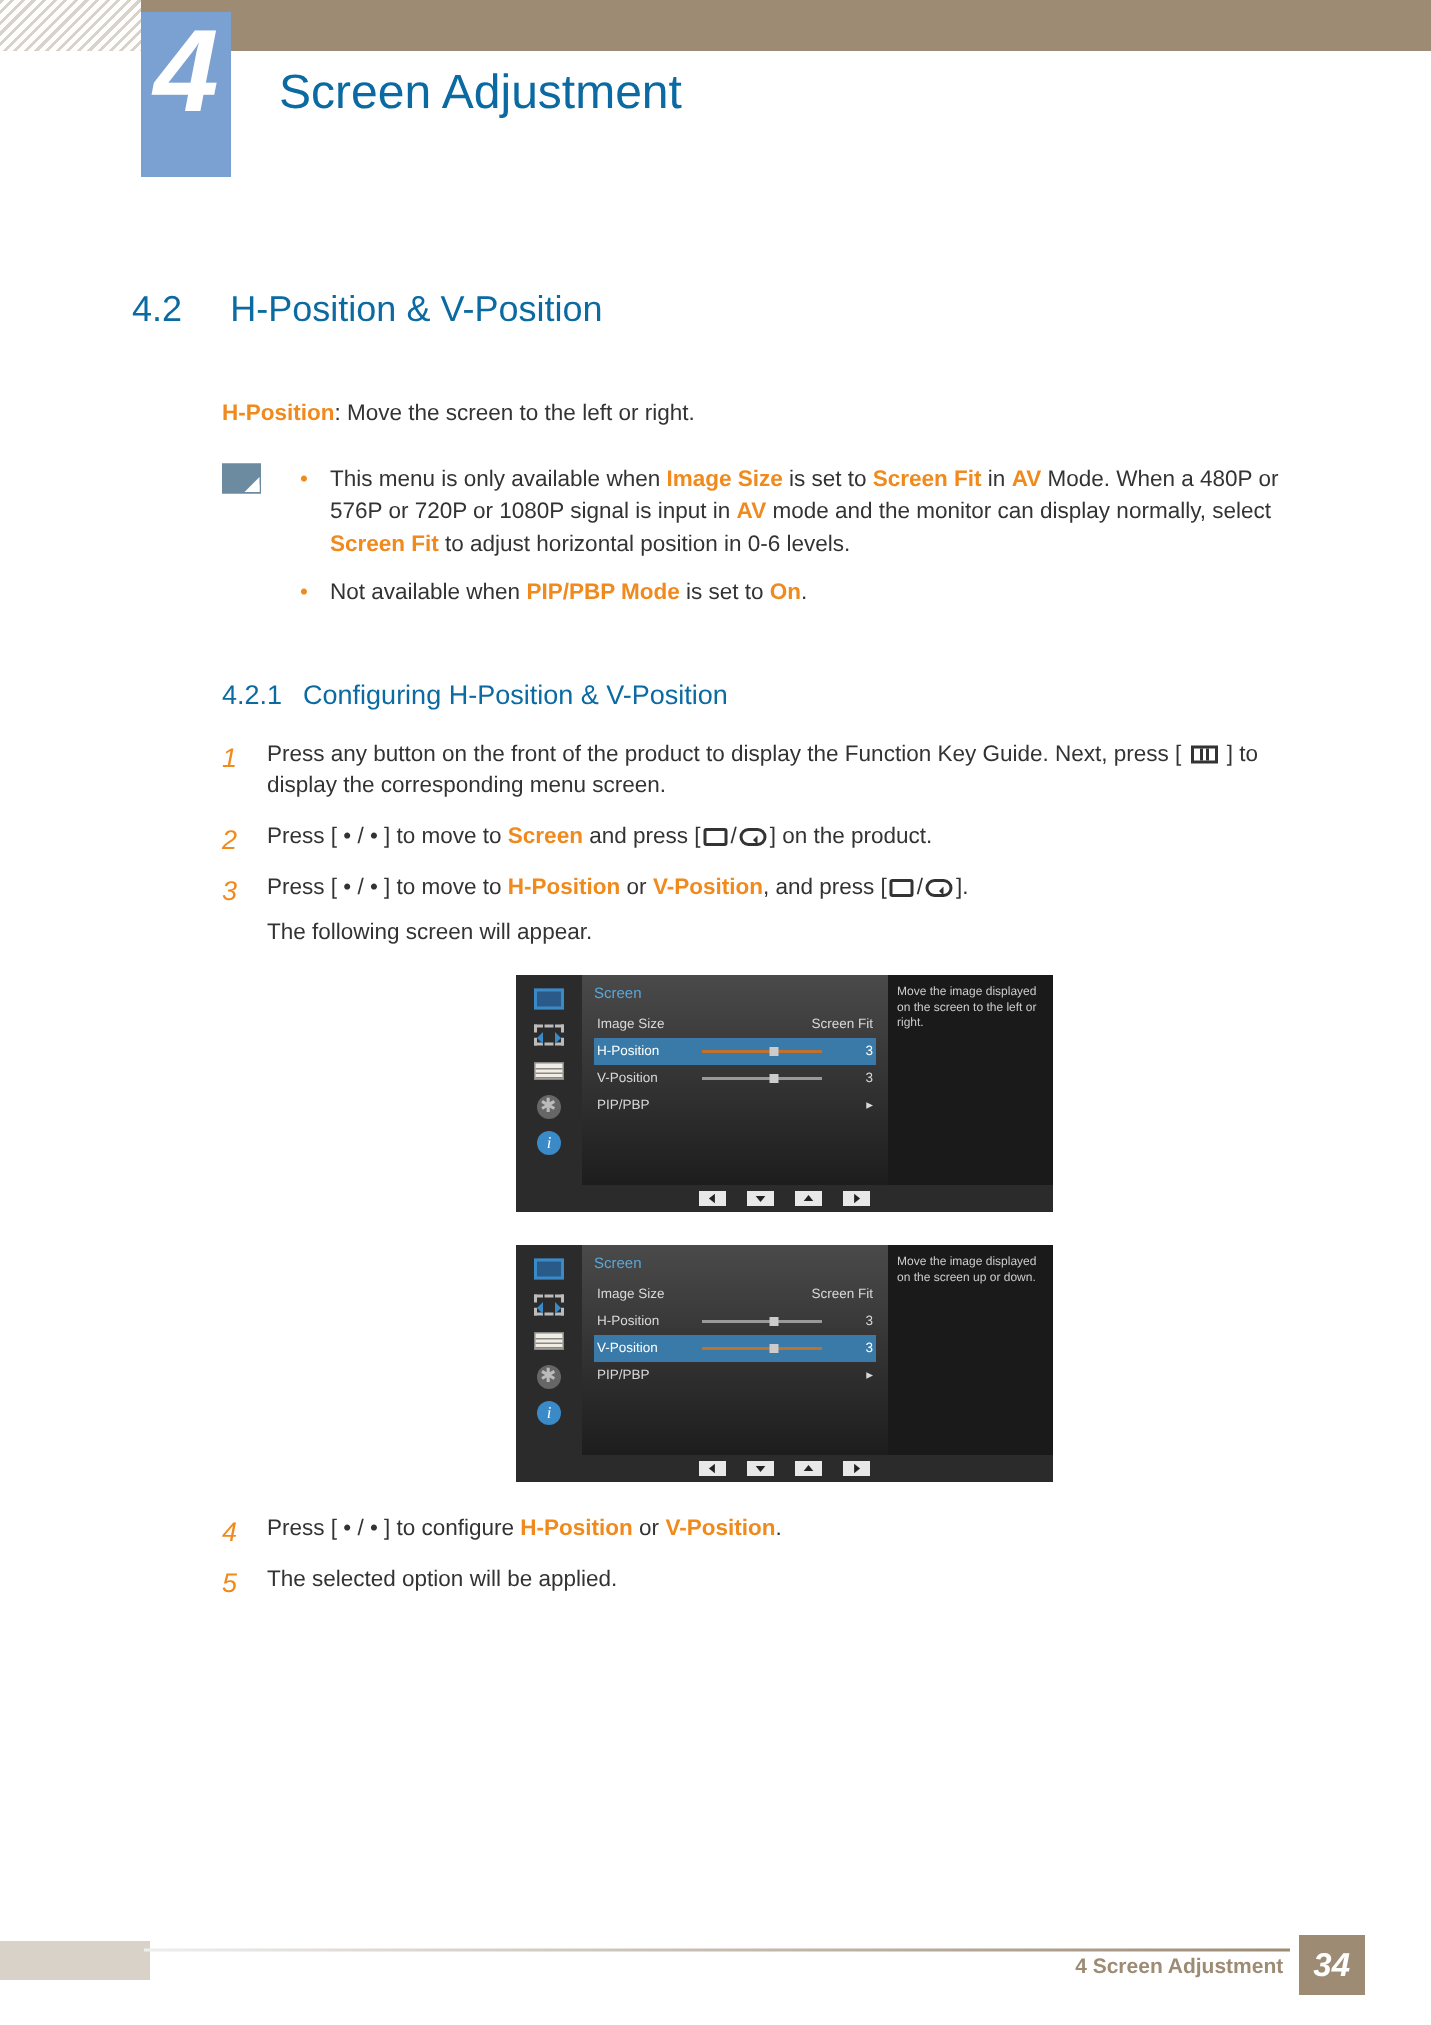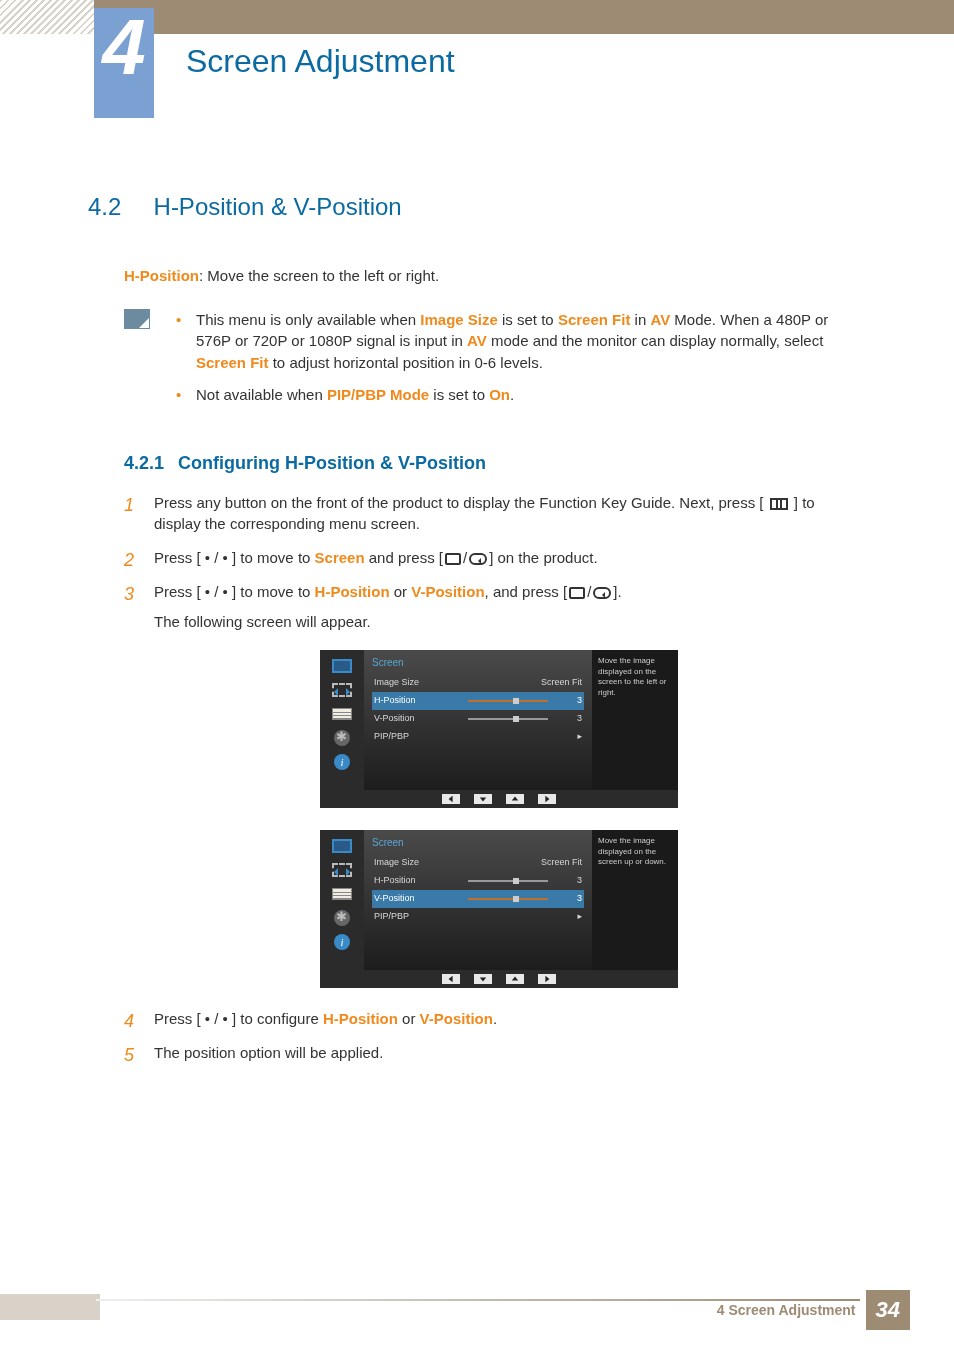--- a/index.html
+++ b/index.html
@@ -27,34 +27,34 @@
     font-style: italic; display:flex; align-items:flex-start; justify-content:center;
     line-height: 0.95; padding-top:2px;
   }
   .chapter-title {
     position: absolute; left: 186px; top: 38px;
     color: #0a6aa1; font-size: 32px; font-weight: 400;
   }
   .content { position: absolute; left: 88px; top: 190px; width: 790px; }
   .sec-num { color: #0a6aa1; font-size: 24px; }
   .sec-title { color: #0a6aa1; font-size: 24px; margin-left: 28px; }
-  .body-block { margin-left: 36px; margin-top: 28px; width: 720px; }
+  .body-block { margin-left: 60px; margin-top: 28px; width: 720px; }
   .para { margin-top: 24px; }
   .term { color: #f08a1d; font-weight: bold; }
   .note-icon {
     display:inline-block; width:26px; height:20px; background:#6c8aa0;
     border:1px solid #6c8aa0; position:relative; vertical-align:top;
     margin-right:22px;
   }
   .note-icon:after{content:"";position:absolute;right:0;bottom:0;border:5px solid #fff;border-top-color:transparent;border-left-color:transparent;}
   .note-wrap { display:flex; margin-top:22px; }
   .note-list { list-style:none; flex:1; }
   .note-list li { position:relative; padding-left:24px; margin-bottom:10px; }
   .note-list li:before { content:"•"; color:#f08a1d; position:absolute; left:4px; top:0; }
-  .subsec { color:#0a6aa1; font-size:18px; font-weight:bold; margin-top:34px; }
+  .subsec { color:#0a6aa1; font-size:18px; font-weight:normal; margin-top:34px; }
   .subsec .num { margin-right:14px; }
   .steps { list-style:none; margin-top:16px; }
   .steps > li { position:relative; padding-left:30px; margin-bottom:12px; }
   .step-num { position:absolute; left:0; top:0; color:#f08a1d; font-style:italic; font-size:18px; }
   .menu-glyph { display:inline-block; width:18px; height:12px; border:2px solid #333; position:relative; vertical-align:middle; margin:0 2px;}
   .menu-glyph:before,.menu-glyph:after{content:"";position:absolute;top:0;bottom:0;width:2px;background:#333;}
   .menu-glyph:before{left:4px;} .menu-glyph:after{right:4px;}
   .screen-glyph { display:inline-block; width:16px; height:12px; border:2px solid #333; border-radius:2px; vertical-align:middle; margin:0 2px;}
   .return-glyph { display:inline-block; width:18px; height:12px; border:2px solid #333; border-radius:6px; vertical-align:middle; margin:0 2px; position:relative;}
   .return-glyph:after{content:"";position:absolute;left:4px;top:3px;border:3px solid transparent;border-right-color:#333;}
@@ -72,21 +72,21 @@
   .ic-info{width:16px;height:16px;border-radius:50%;background:#3a8ac8;color:#fff;font-size:11px;line-height:16px;text-align:center;font-family:serif;font-style:italic;}
   .osd-menu { flex:1; background:linear-gradient(#4a4a4a,#1d1d1d); padding:4px 8px 4px 8px;}
   .osd-header{color:#5aa7d8;font-size:10px;padding:2px 0 3px;}
   .osd-row{display:flex;justify-content:space-between;align-items:center;color:#d8d8d8;font-size:9px;height:18px;padding:0 2px;}
   .osd-row.sel{background:#3a7aa8;color:#fff;}
   .osd-slider{width:80px;height:2px;background:#999;position:relative;margin-right:10px;}
   .osd-slider.sel:before{content:"";position:absolute;left:0;top:0;height:2px;width:80px;background:#c0722c;}
   .osd-slider:after{content:"";position:absolute;left:45px;top:-2px;width:6px;height:6px;background:#ccc;}
   .osd-row .val{width:24px;text-align:right;}
   .osd-arrow{color:#d8d8d8;}
-  .osd-desc{width:86px;background:#1a1a1a;color:#ccc;font-size:8px;padding:6px 6px; line-height:1.3;}
+  .osd-desc{width:110px;background:#1a1a1a;color:#ccc;font-size:8px;padding:6px 6px; line-height:1.3;}
   .osd-bottom{height:18px;background:#2b2b2b;display:flex;justify-content:center;align-items:center;gap:14px;}
   .nav-btn{width:18px;height:10px;background:#e8e8e8;display:flex;align-items:center;justify-content:center;}
   .nav-btn svg{width:8px;height:8px;}
   .footer {
     position:absolute; left:0; bottom:30px; width:100%; display:flex;
     align-items:center; justify-content:flex-end; padding-right:44px;text-align:center;
   }
   .footer-bar { position:absolute; left:96px; width:764px; height:2px; background:linear-gradient(90deg,#eee,#9d8b74);}
   .footer-text { position:relative; top:10px; color:#9d8b74; font-size:14px; margin-right:10px; font-weight:bold;}
   .footer-page { position:relative; top:10px; background:#9d8b74; color:#fff; padding:4px 10px; font-size:22px; font-weight:bold; font-style:italic;}
@@ -278,21 +278,21 @@
                   <polygon points="3,1 8,5 3,9" fill="#222"></polygon>
                 </svg>
               </span>
           </div>
         </div>
       </li>
       <li style="margin-top:20px"><span class="step-num">4</span>
         <span>Press [ • / • ] to configure </span><span class="term">H-Position</span><span> or </span><span class="term">V-Position</span><span>.</span>
       </li>
       <li><span class="step-num">5</span>
-        <span>The position option will be applied.</span>
+        <span>The selected option will be applied.</span>
       </li>
     </ol>
   </div>
 </div>
 
 <div class="left-edge"></div>
 <div class="footer">
   <div class="footer-bar"></div>
   <span class="footer-text">4 Screen Adjustment</span>
   <span class="footer-page">34</span>

